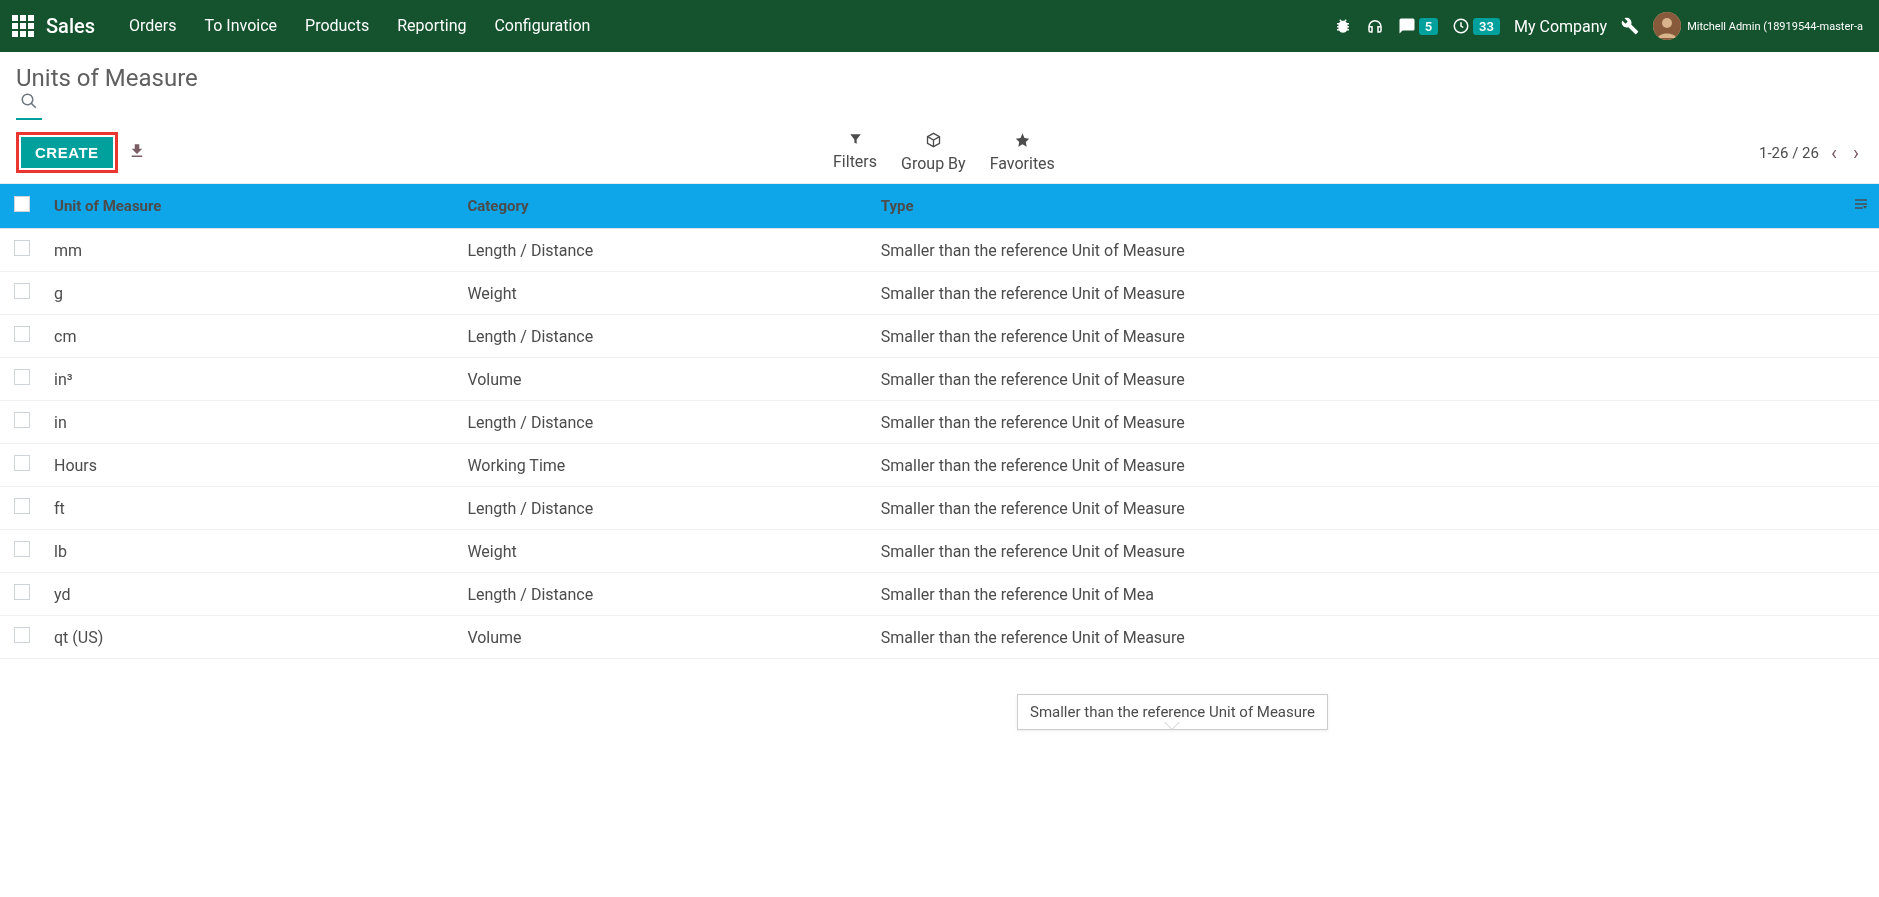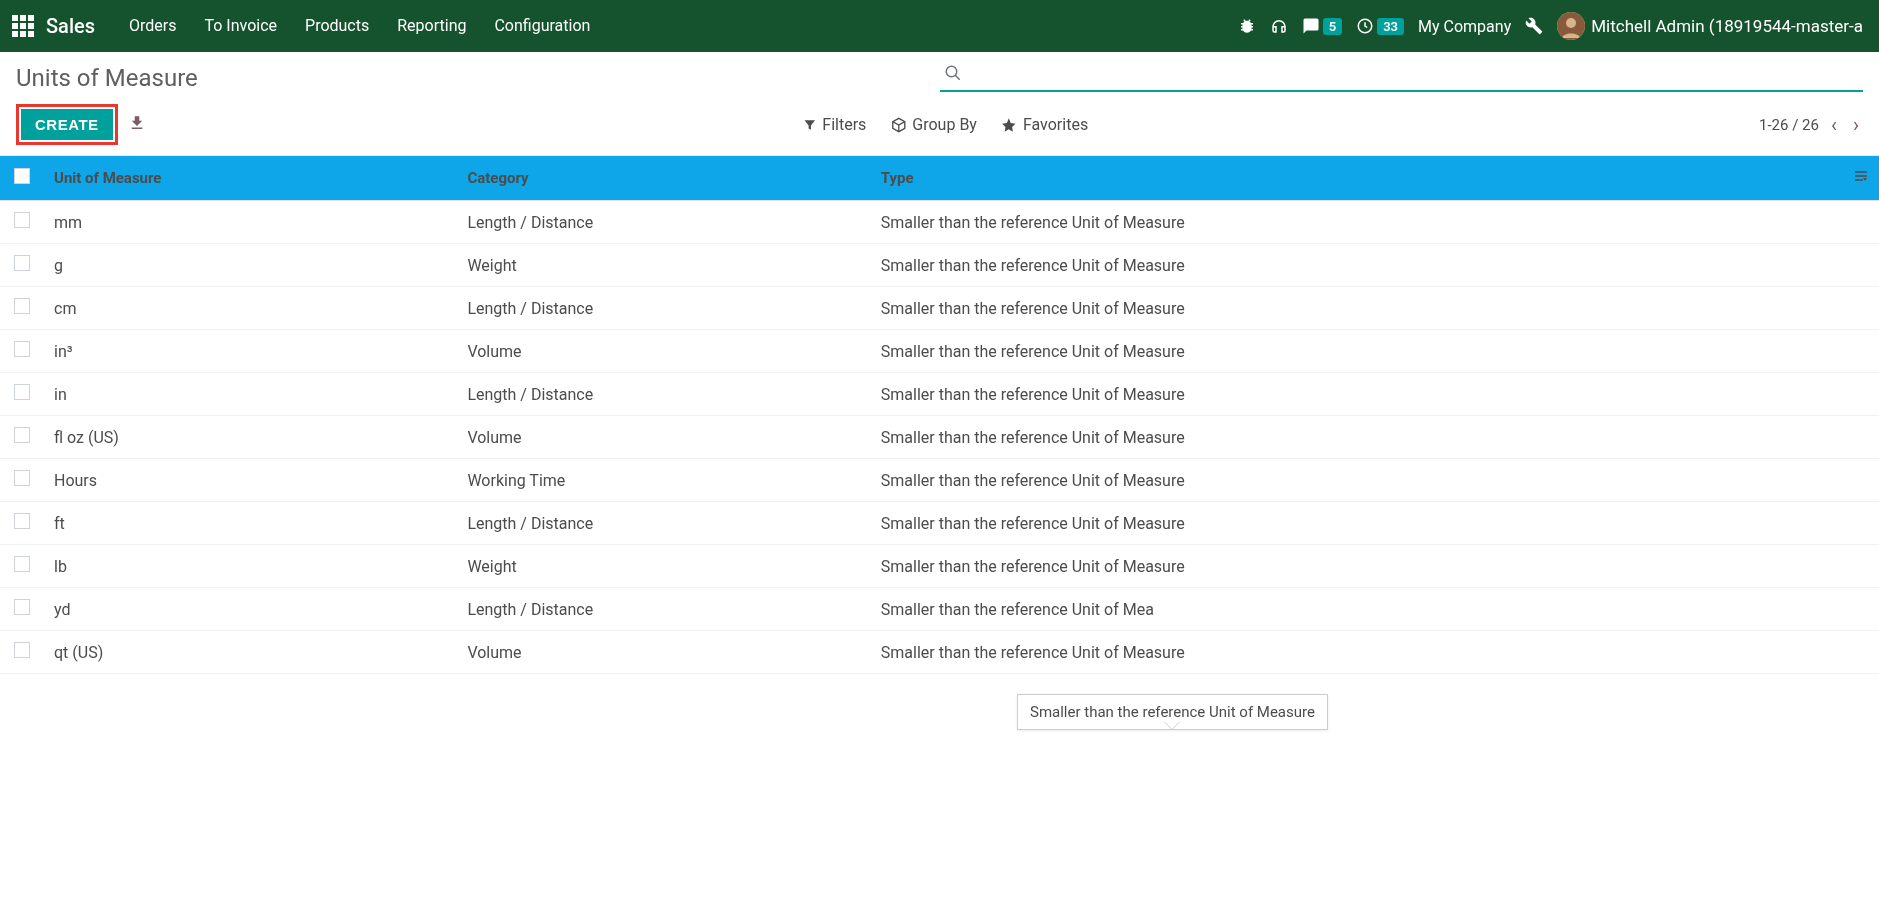--- a/index.html
+++ b/index.html
@@ -12,38 +12,38 @@
 .apps-icon span { background: #fff; }
 .brand { font-size: 20px; font-weight: 500; color: #fff; margin-right: 20px; }
 .nav-menu { display: flex; gap: 0; }
 .nav-item { color: #fff; padding: 0 14px; font-size: 16px; line-height: 46px; cursor: pointer; }
 .nav-right { margin-left: auto; display: flex; align-items: center; gap: 14px; padding-right: 8px; }
 .systray-icon { color: #fff; font-size: 16px; cursor: pointer; position: relative; display: flex; align-items: center; }
 .badge { background: #00a09d; color: #fff; font-size: 13px; font-weight: 600; padding: 1px 6px; border-radius: 3px; margin-left: 3px; }
 .company { color: #fff; font-size: 16px; }
 .avatar { width: 28px; height: 28px; border-radius: 50%; background: #c9a87a; display: inline-flex; align-items: center; justify-content: center; font-size: 14px; margin-right: 6px; overflow:hidden; }
 .avatar svg { width: 100%; height: 100%; }
-.user { color: #fff; font-size: 17px; display: flex; align-items: center; }
+.user { color: #fff; font-size: 11px; display: flex; align-items: center; }
 
 
 .control-panel { padding: 12px 16px 0 16px; border-bottom: 1px solid #e9ecef; }
-.cp-top { display: flex; align-items: flex-start; }
+.cp-top { display: flex; align-items: flex-start; flex-direction: column; }
 .page-title { font-size: 24px; color: #5f5f5f; font-weight: 400; flex: 0 0 50%; }
 .search-wrap { flex: 1; border-bottom: 2px solid #00a09d; display: flex; align-items: center; padding-bottom: 4px; }
 .search-input { flex: 1; border: none; outline: none; font-size: 16px; color: #6c757d; background: transparent; }
 .search-input::placeholder { color: #999; }
 .search-btn { color: #6c757d; font-size: 18px; cursor: pointer; padding: 0 4px; }
 
 .cp-bottom { display: flex; align-items: center; padding: 12px 0 10px 0; }
 .cp-left { display: flex; align-items: center; gap: 10px; }
 .create-btn { background: #00a09d; color: #fff; border: none; padding: 7px 14px; font-size: 15px; font-weight: 600; cursor: pointer; letter-spacing: 0.5px; }
 .create-highlight { border: 3px solid #e9362f; padding: 2px; display: inline-block; }
 .import-icon { color: #7b5d66; font-size: 18px; cursor: pointer; }
 .cp-center { margin-left: auto; margin-right: auto; display: flex; gap: 24px; position: absolute; left: 50%; transform: translateX(-48%); }
-.filter-btn { display: flex; align-items: center; gap: 6px; color: #4c4c4c; font-size: 16px; cursor: pointer; }
+.filter-btn { display: flex; align-items: center; gap: 6px; color: #4c4c4c; font-size: 16px; cursor: pointer; flex-direction: column; }
 .cp-right { margin-left: auto; display: flex; align-items: center; gap: 8px; }
 .pager { color: #4c4c4c; font-size: 15px; }
 .pager-arrow { color: #7b5d66; font-size: 20px; cursor: pointer; padding: 0 4px; }
 
 
 .list-table { width: 100%; border-collapse: collapse; }
 .list-table thead th { text-align: left; padding: 12px 10px; font-weight: 700; color: #4c4c4c; border-bottom: 1px solid #dee2e6; background: #0ea5e9; font-size: 15px; }
 .list-table thead th:first-child { width: 44px; text-align: center; }
 .list-table thead th:last-child { width: 40px; text-align: right; }
 .list-table tbody td { padding: 11px 10px; border-bottom: 1px solid #eef0f2; color: #4c4c4c; font-size: 16px; }
@@ -224,27 +224,20 @@
       </tr>
       <tr>
         <td><span class="checkbox"></span></td>
         <td>in</td>
         <td>Length / Distance</td>
         <td>Smaller than the reference Unit of Measure</td>
         <td></td>
       </tr>
       <tr>
         <td><span class="checkbox"></span></td>
-        <td>fl oz (US)</td>
-        <td>Volume</td>
-        <td>Smaller than the reference Unit of Measure</td>
-        <td></td>
-      </tr>
-      <tr>
-        <td><span class="checkbox"></span></td>
         <td>Hours</td>
         <td>Working Time</td>
         <td>Smaller than the reference Unit of Measure</td>
         <td></td>
       </tr>
       <tr>
         <td><span class="checkbox"></span></td>
         <td>ft</td>
         <td>Length / Distance</td>
         <td>Smaller than the reference Unit of Measure</td>

